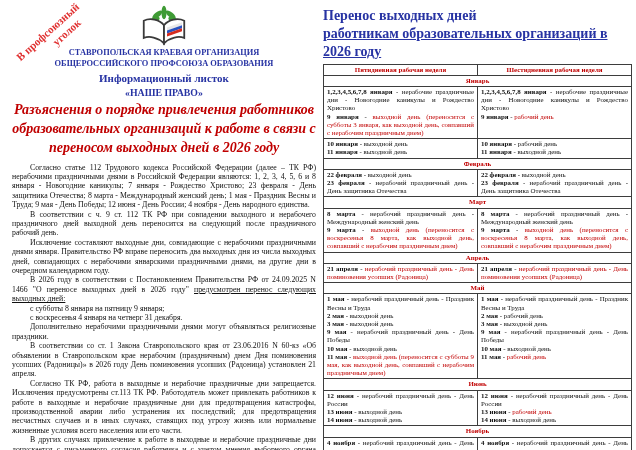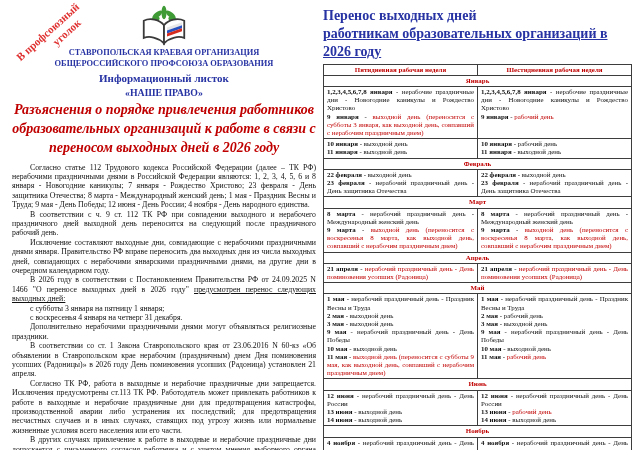--- a/index.html
+++ b/index.html
@@ -90,21 +90,21 @@
       <div class="info-listok">Информационный листок</div>
       <div class="nashe-pravo">«НАШЕ ПРАВО»</div>
       <div class="lead">Разъяснения о порядке привлечения работников образовательных организаций к работе в связи с переносом выходных дней в 2026 году</div>
     </div>
 
     <div class="body-text">
         <p class="para"><span>Согласно статье 112 Трудового кодекса Российской Федерации (далее – ТК РФ) нерабочими праздничными днями в Российской Федерации являются: 1, 2, 3, 4, 5, 6 и 8 января - Новогодние каникулы; 7 января - Рождество Христово; 23 февраля - День защитника Отечества; 8 марта - Международный женский день; 1 мая - Праздник Весны и Труда; 9 мая - День Победы; 12 июня - День России; 4 ноября - День народного единства.</span></p>
         <p class="para"><span>В соответствии с ч. 9 ст. 112 ТК РФ при совпадении выходного и нерабочего праздничного дней выходной день переносится на следующий после праздничного рабочий день.</span></p>
         <p class="para"><span>Исключение составляют выходные дни, совпадающие с нерабочими праздничными днями января. Правительство РФ вправе переносить два выходных дня из числа выходных дней, совпадающих с нерабочими январскими праздничными днями, на другие дни в очередном календарном году.</span></p>
         <p class="para"><span>В 2026 году в соответствии с Постановлением Правительства РФ от 24.09.2025 N 1466 "О переносе выходных дней в 2026 году" </span><span class="u">предусмотрен перенос следующих выходных дней:</span></p>
-        <p class="para"><span>с субботы 3 января на пятницу 1 января;</span></p>
+        <p class="para"><span>с субботы 8 января на пятницу 9 января;</span></p>
         <p class="para"><span>с воскресенья 4 января на четверг 31 декабря.</span></p>
         <p class="para"><span>Дополнительно нерабочими праздничными днями могут объявляться религиозные праздники.</span></p>
         <p class="para"><span>В соответствии со ст. 1 Закона Ставропольского края от 23.06.2016 N 60-кз «Об объявлении в Ставропольском крае нерабочим (праздничным) днем Дня поминовения усопших (Радоницы)» в 2026 году День поминовения усопших (Радоница) установлен 21 апреля.</span></p>
         <p class="para"><span>Согласно ТК РФ, работа в выходные и нерабочие праздничные дни запрещается. Исключения предусмотрены ст.113 ТК РФ. Работодатель может привлекать работников к работе в выходные и нерабочие праздничные дни для предотвращения катастрофы, производственной аварии либо устранения их последствий; для предотвращения несчастных случаев и в иных случаях, ставящих под угрозу жизнь или нормальные жизненные условия всего населения или его части.</span></p>
         <p class="para"><span>В других случаях привлечение к работе в выходные и нерабочие праздничные дни допускается с письменного согласия работника и с учетом мнения выборного органа первичной профсоюзной организации (ст.113 ТК РФ).</span></p>
       </div>
 
     <div class="links-row">
         <span class="link-item">
           <span class="link-icon">

